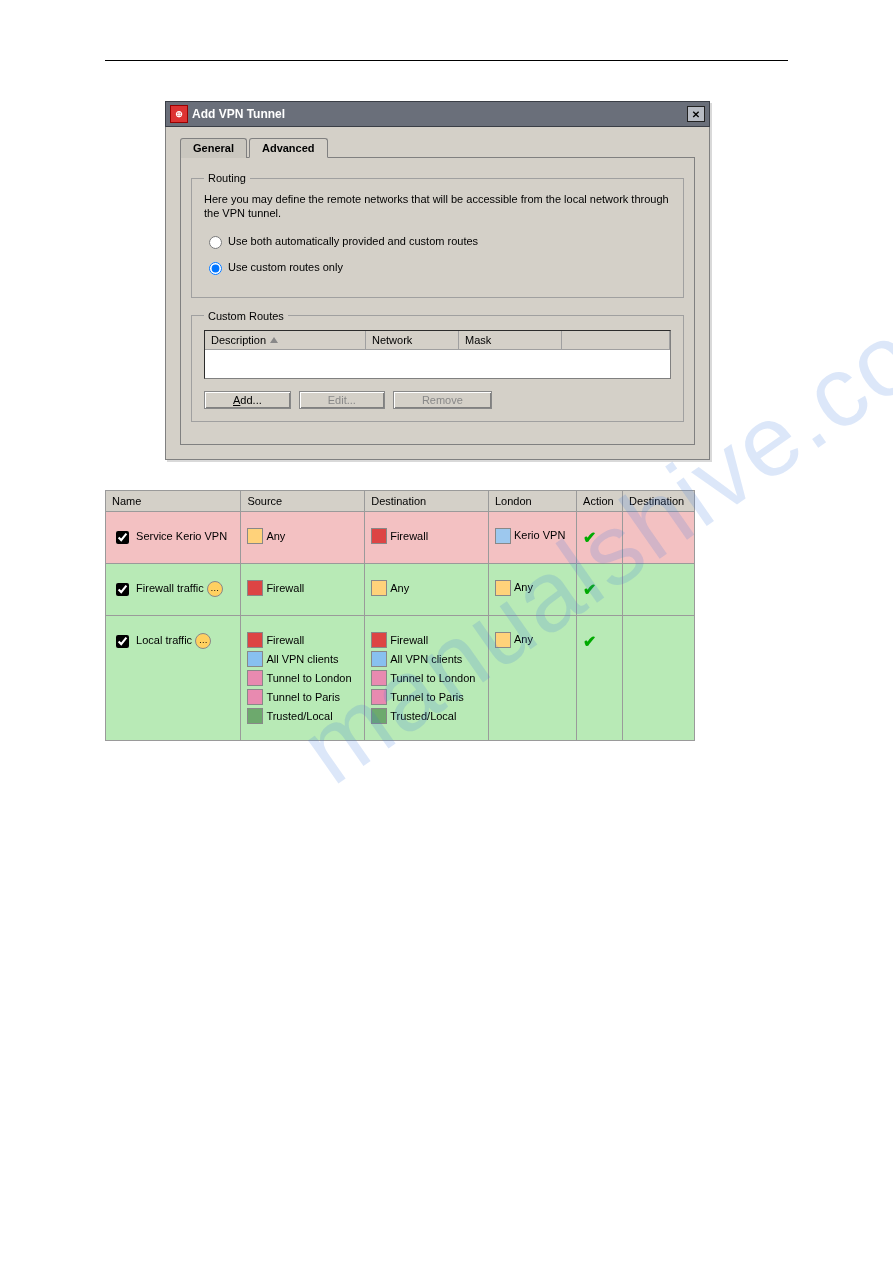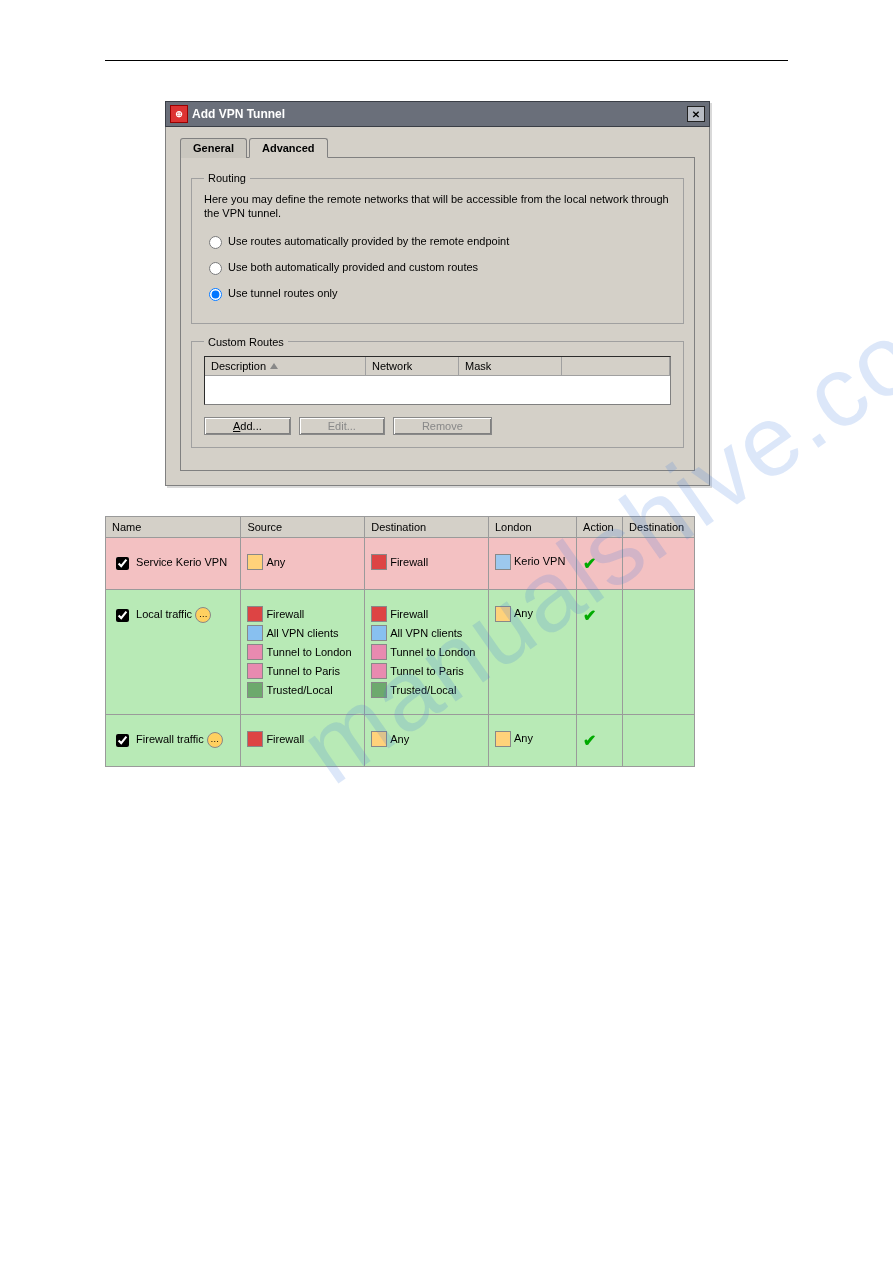--- a/index.html
+++ b/index.html
@@ -229,29 +229,25 @@
         <div class="tab active">Advanced</div>
       </div>
       <div class="tabpanel">
 
         <fieldset class="group">
           <legend>Routing</legend>
           <div class="desc">Here you may define the remote networks that will be accessible from the local network through the VPN tunnel.</div>
 
           <label class="radiorow">
             <input type="radio" name="rt" style="">
-            <span>Use routes automatically provided by the remote endpoint</span>
-          </label>
-          <label class="radiorow">
-            <input type="radio" name="rt" style="">
             <span>Use both automatically provided and custom routes</span>
           </label>
           <label class="radiorow">
             <input type="radio" name="rt" checked="" style="">
-            <span>Use tunnel routes only</span>
+            <span>Use custom routes only</span>
           </label>
         </fieldset>
 
         <fieldset class="group">
           <legend>Custom Routes</legend>
 
           <div class="routes-table-wrap">
             <div class="routes-header">
               <div style="width:148px">
                 <span>Description</span>
@@ -298,53 +294,53 @@
             <td>
               <div class="multi-line">
                 <span><span class="cell-icon ico-fire"></span>Firewall</span>
               </div>
             </td>
             <td><span class="cell-icon ico-service"></span><span>Kerio VPN</span></td>
             <td><span class="check-green">✔</span></td>
             <td></td>
           </tr>
           <tr class="green">
+            <td><input type="checkbox" checked="" style=""> <span>Firewall traffic</span> <span class="cell-icon ico-balloon">…</span></td>
+            <td>
+              <div class="multi-line">
+                <span><span class="cell-icon ico-fire"></span>Firewall</span>
+              </div>
+            </td>
+            <td>
+              <div class="multi-line">
+                <span><span class="cell-icon ico-any"></span>Any</span>
+              </div>
+            </td>
+            <td><span class="cell-icon ico-any"></span><span>Any</span></td>
+            <td><span class="check-green">✔</span></td>
+            <td></td>
+          </tr>
+          <tr class="green">
             <td><input type="checkbox" checked="" style=""> <span>Local traffic</span> <span class="cell-icon ico-balloon">…</span></td>
             <td>
               <div class="multi-line">
                 <span><span class="cell-icon ico-fire"></span>Firewall</span>
                 <span><span class="cell-icon ico-vpn"></span>All VPN clients</span>
                 <span><span class="cell-icon ico-tun"></span>Tunnel to London</span>
                 <span><span class="cell-icon ico-tun"></span>Tunnel to Paris</span>
                 <span><span class="cell-icon ico-trust"></span>Trusted/Local</span>
               </div>
             </td>
             <td>
               <div class="multi-line">
                 <span><span class="cell-icon ico-fire"></span>Firewall</span>
                 <span><span class="cell-icon ico-vpn"></span>All VPN clients</span>
                 <span><span class="cell-icon ico-tun"></span>Tunnel to London</span>
                 <span><span class="cell-icon ico-tun"></span>Tunnel to Paris</span>
                 <span><span class="cell-icon ico-trust"></span>Trusted/Local</span>
-              </div>
-            </td>
-            <td><span class="cell-icon ico-any"></span><span>Any</span></td>
-            <td><span class="check-green">✔</span></td>
-            <td></td>
-          </tr>
-          <tr class="green">
-            <td><input type="checkbox" checked="" style=""> <span>Firewall traffic</span> <span class="cell-icon ico-balloon">…</span></td>
-            <td>
-              <div class="multi-line">
-                <span><span class="cell-icon ico-fire"></span>Firewall</span>
-              </div>
-            </td>
-            <td>
-              <div class="multi-line">
-                <span><span class="cell-icon ico-any"></span>Any</span>
               </div>
             </td>
             <td><span class="cell-icon ico-any"></span><span>Any</span></td>
             <td><span class="check-green">✔</span></td>
             <td></td>
           </tr>
         </tbody>
     </table>
   </div>
 

